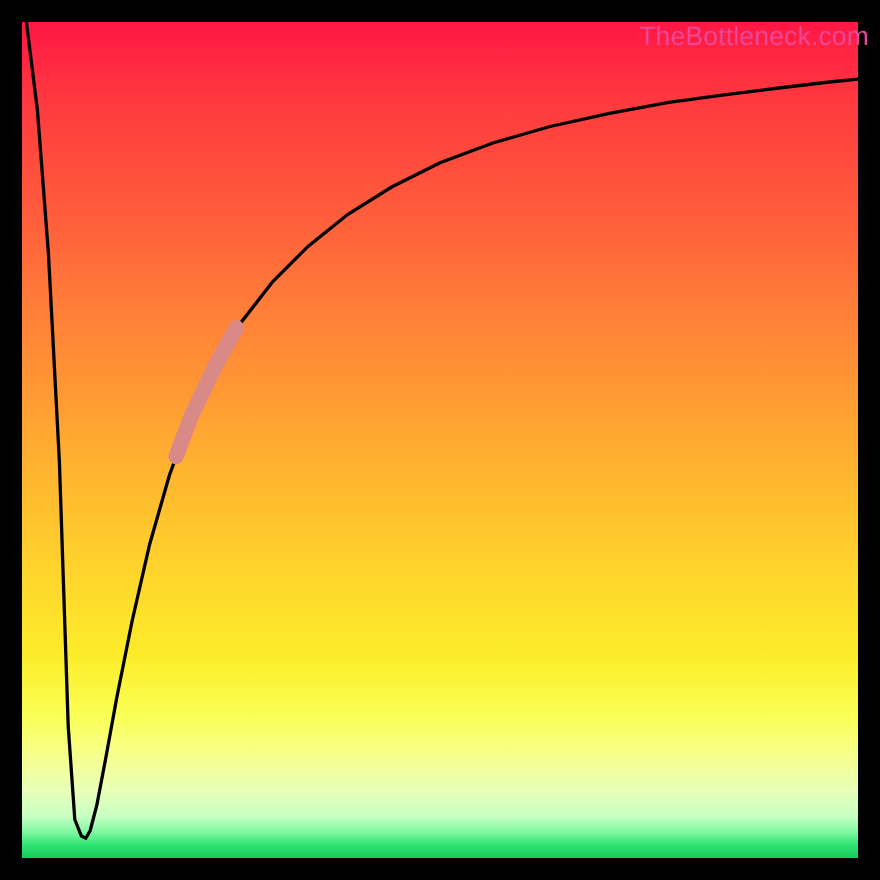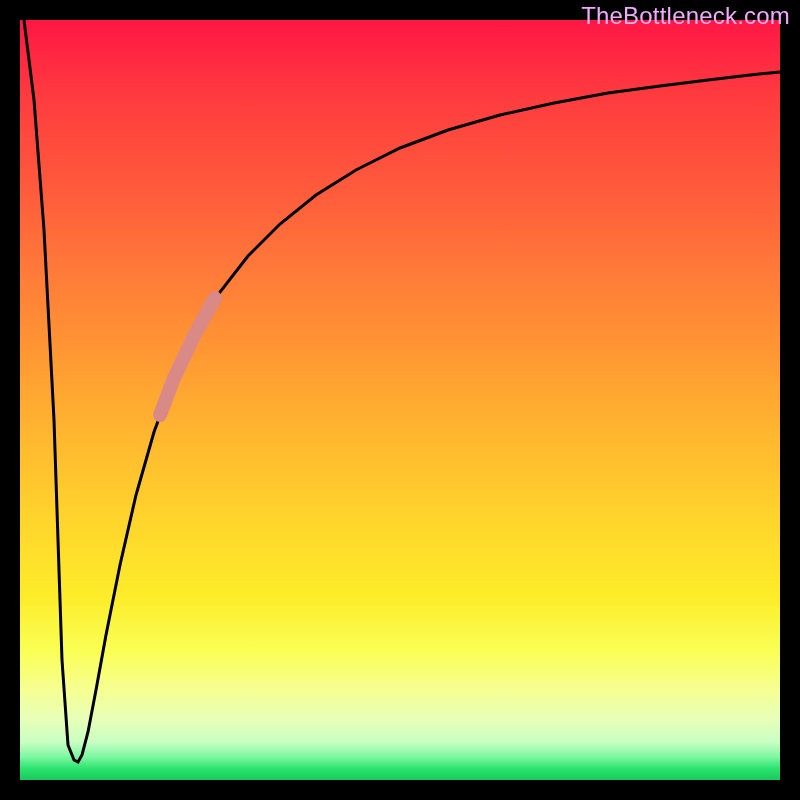--- a/index.html
+++ b/index.html
@@ -43,23 +43,23 @@
   .curve {
     position: absolute;
     left: 0;
     top: 0;
     width: 760px;
     height: 760px;
     pointer-events: none;
   }
   .watermark {
     position: absolute;
-    top: 2px;
+    top: 20px;
     right: 10px;
-    color: #f0abfc;
+    color: #ec4899;
     font-family: Arial, Helvetica, sans-serif;
     font-size: 24px;
     letter-spacing: 0.2px;
     pointer-events: none;
   }
 </style>
 </head>
 <body>
 
 <div class="stage">

